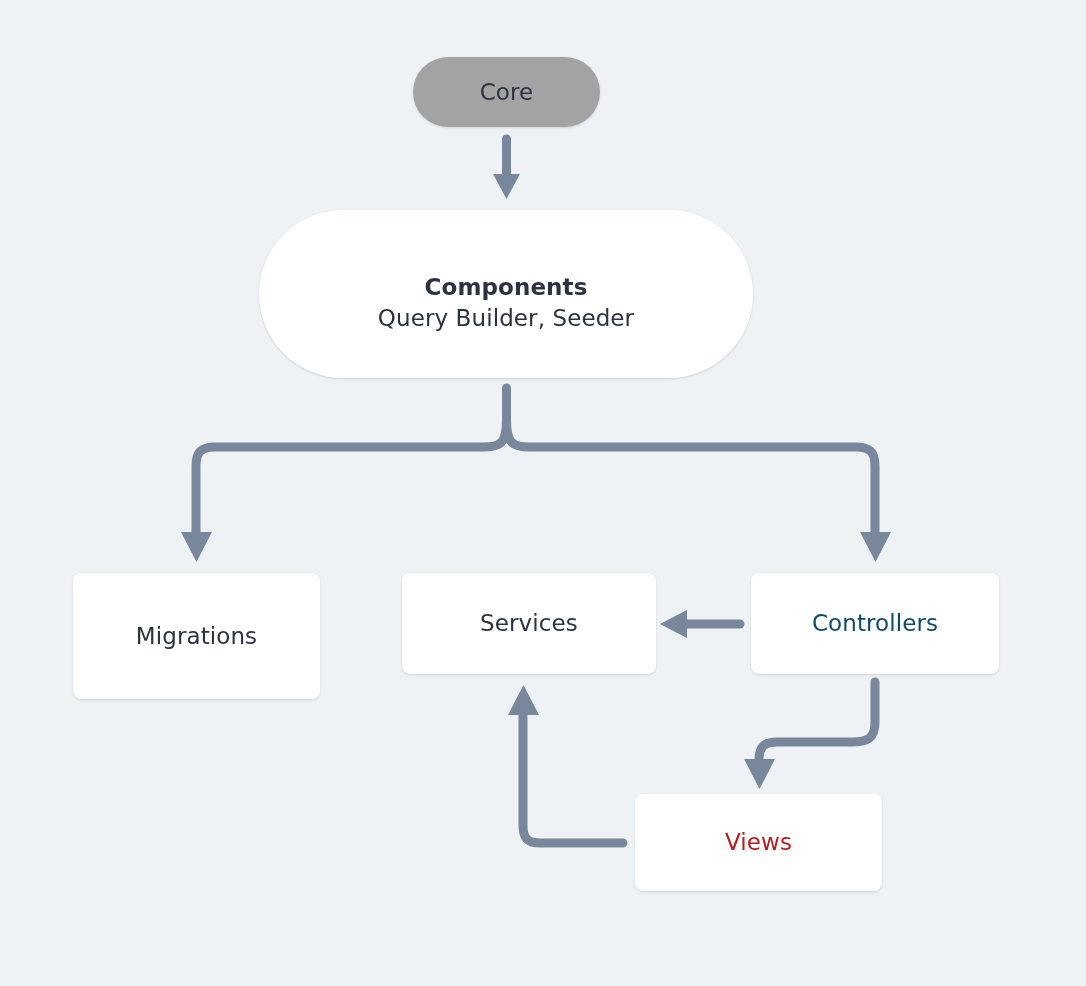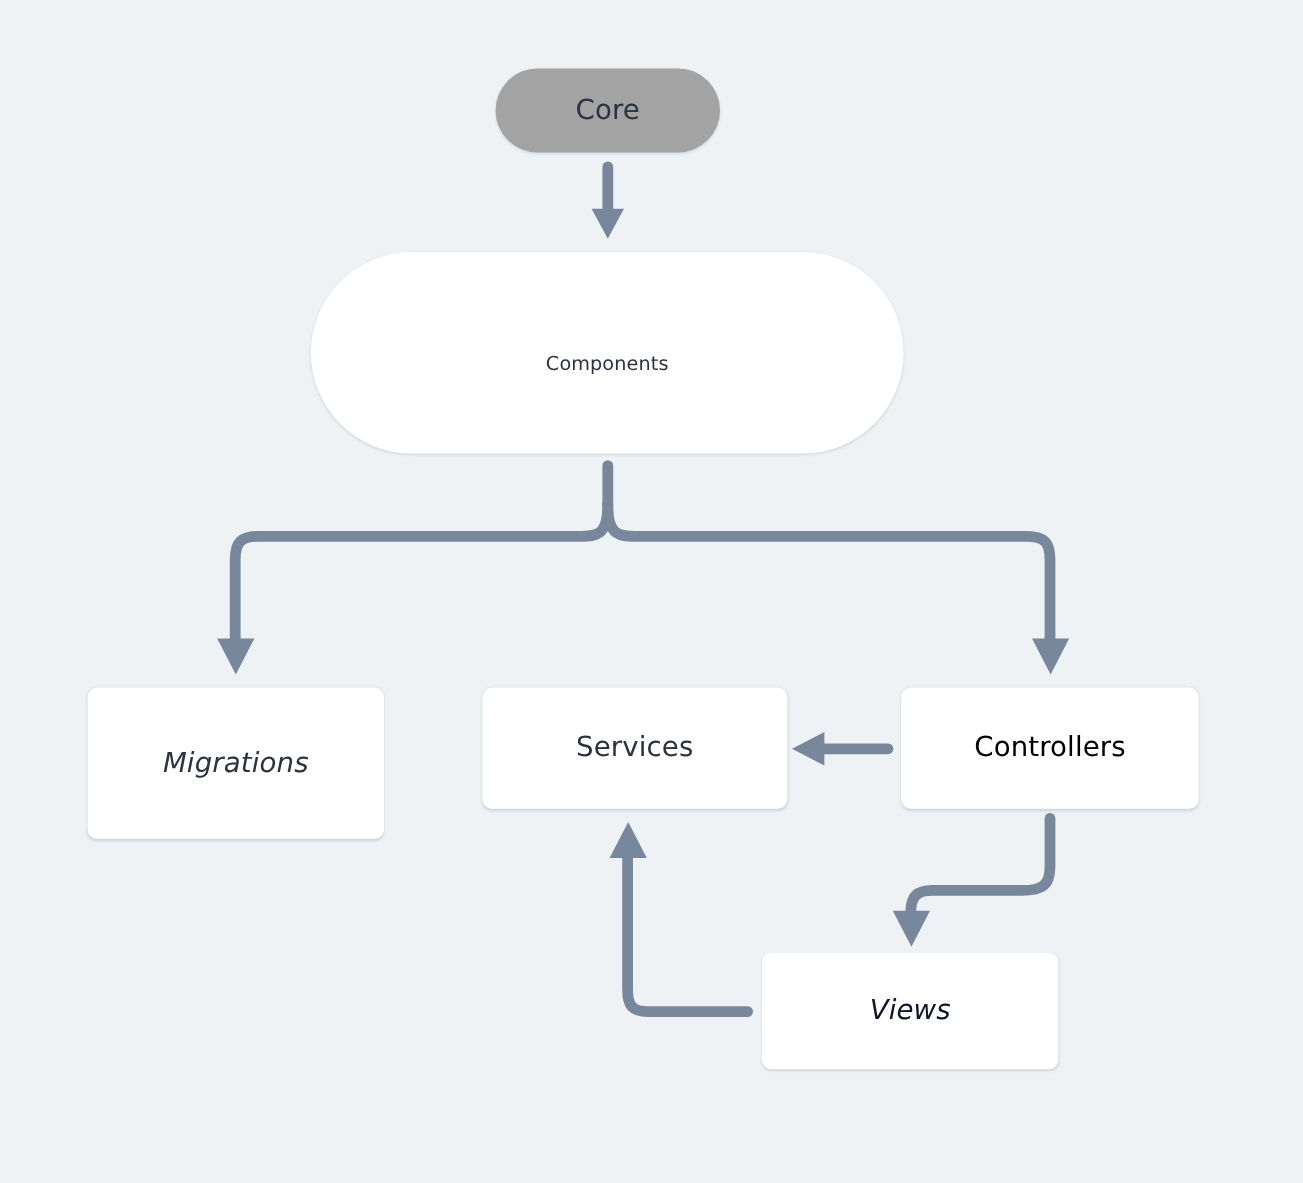--- a/index.html
+++ b/index.html
@@ -45,36 +45,36 @@
   .node-box {
     border-radius: 8px;
   }
   .node-label {
     font-size: 23px;
     line-height: 1.22;
     letter-spacing: 0.1px;
     white-space: nowrap;
   }
   .node-title {
-    font-size: 16px;
-    font-weight: normal;
+    font-size: 23px;
+    font-weight: bold;
     line-height: 1.35;
     letter-spacing: 0.1px;
     margin-top: 17px;
   }
   .node-sub {
     font-size: 23px;
     line-height: 1.33;
     letter-spacing: 0.1px;
   }
 
   
   #node-core        { left: 413px; top: 57px;  width: 187px; height: 70px; }
   #node-components  { left: 259px; top: 210px; width: 494px; height: 168px; }
-  #node-migrations  { left: 73px;  top: 573px; width: 247px; height: 126px; font-style: italic; }
+  #node-migrations  { left: 73px;  top: 573px; width: 247px; height: 126px; }
   #node-services    { left: 402px; top: 573px; width: 254px; height: 101px; }
   #node-controllers { left: 751px; top: 573px; width: 248px; height: 101px; }
   #node-views       { left: 635px; top: 794px; width: 247px; height: 97px; }
 </style>
 </head>
 <body style="background: rgb(238, 242, 245);">
 
 <div id="diagram">
 
   <svg id="connectors" viewBox="0 0 1086 986" width="1086" height="986" xmlns="http://www.w3.org/2000/svg">
@@ -125,31 +125,32 @@
       <path d="M 508 715 L 523.5 685 L 539 715 Z" fill="#78879b"></path>
     </g>
   </svg>
 
   <div class="node node-pill" id="node-core" style="background: #a3a3a3; color: rgb(43, 51, 64);">
     <span class="node-label">Core</span>
   </div>
 
   <div class="node node-pill" id="node-components" style="background: rgb(255, 255, 255); color: rgb(43, 51, 64);">
     <span class="node-title">Components</span>
+    <span class="node-sub">Query Builder, Seeder</span>
   </div>
 
   <div class="node node-box" id="node-migrations" style="background: rgb(255, 255, 255); color: rgb(43, 51, 64);">
     <span class="node-label">Migrations</span>
   </div>
 
   <div class="node node-box" id="node-services" style="background: rgb(255, 255, 255); color: rgb(43, 51, 64);">
     <span class="node-label">Services</span>
   </div>
 
-  <div class="node node-box" id="node-controllers" style="background: rgb(255, 255, 255); color: #000000;">
+  <div class="node node-box" id="node-controllers" style="background: rgb(255, 255, 255); color: #0c4a6e;">
     <span class="node-label">Controllers</span>
   </div>
 
-  <div class="node node-box" id="node-views" style="background: rgb(255, 255, 255); color: #0f172a; font-style: italic;">
+  <div class="node node-box" id="node-views" style="background: rgb(255, 255, 255); color: #b91c1c;">
     <span class="node-label">Views</span>
   </div>
 
 </div>
 
 </body></html>

